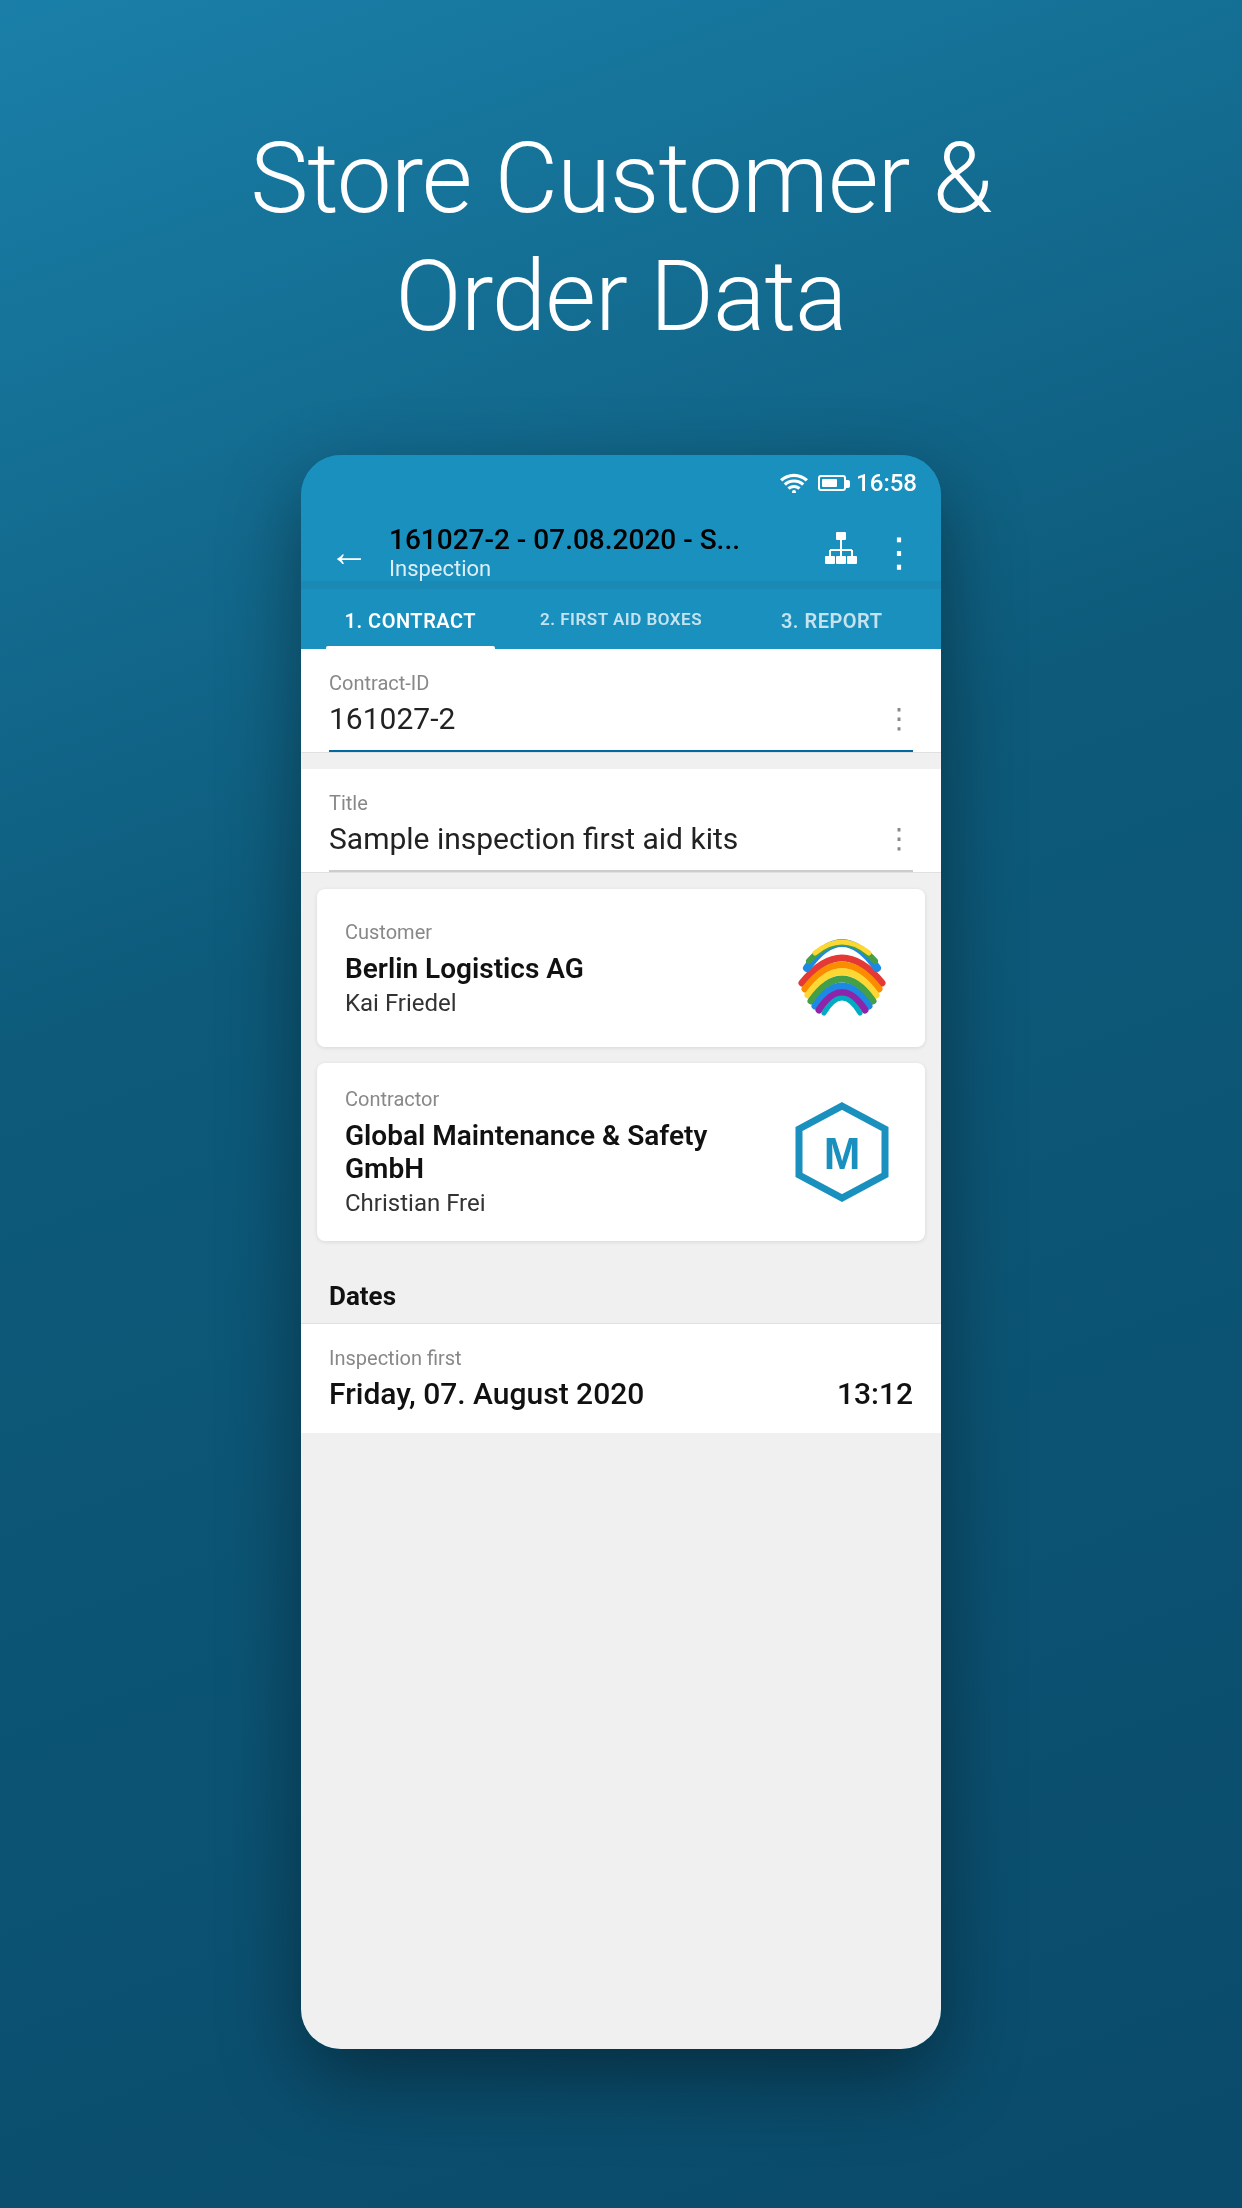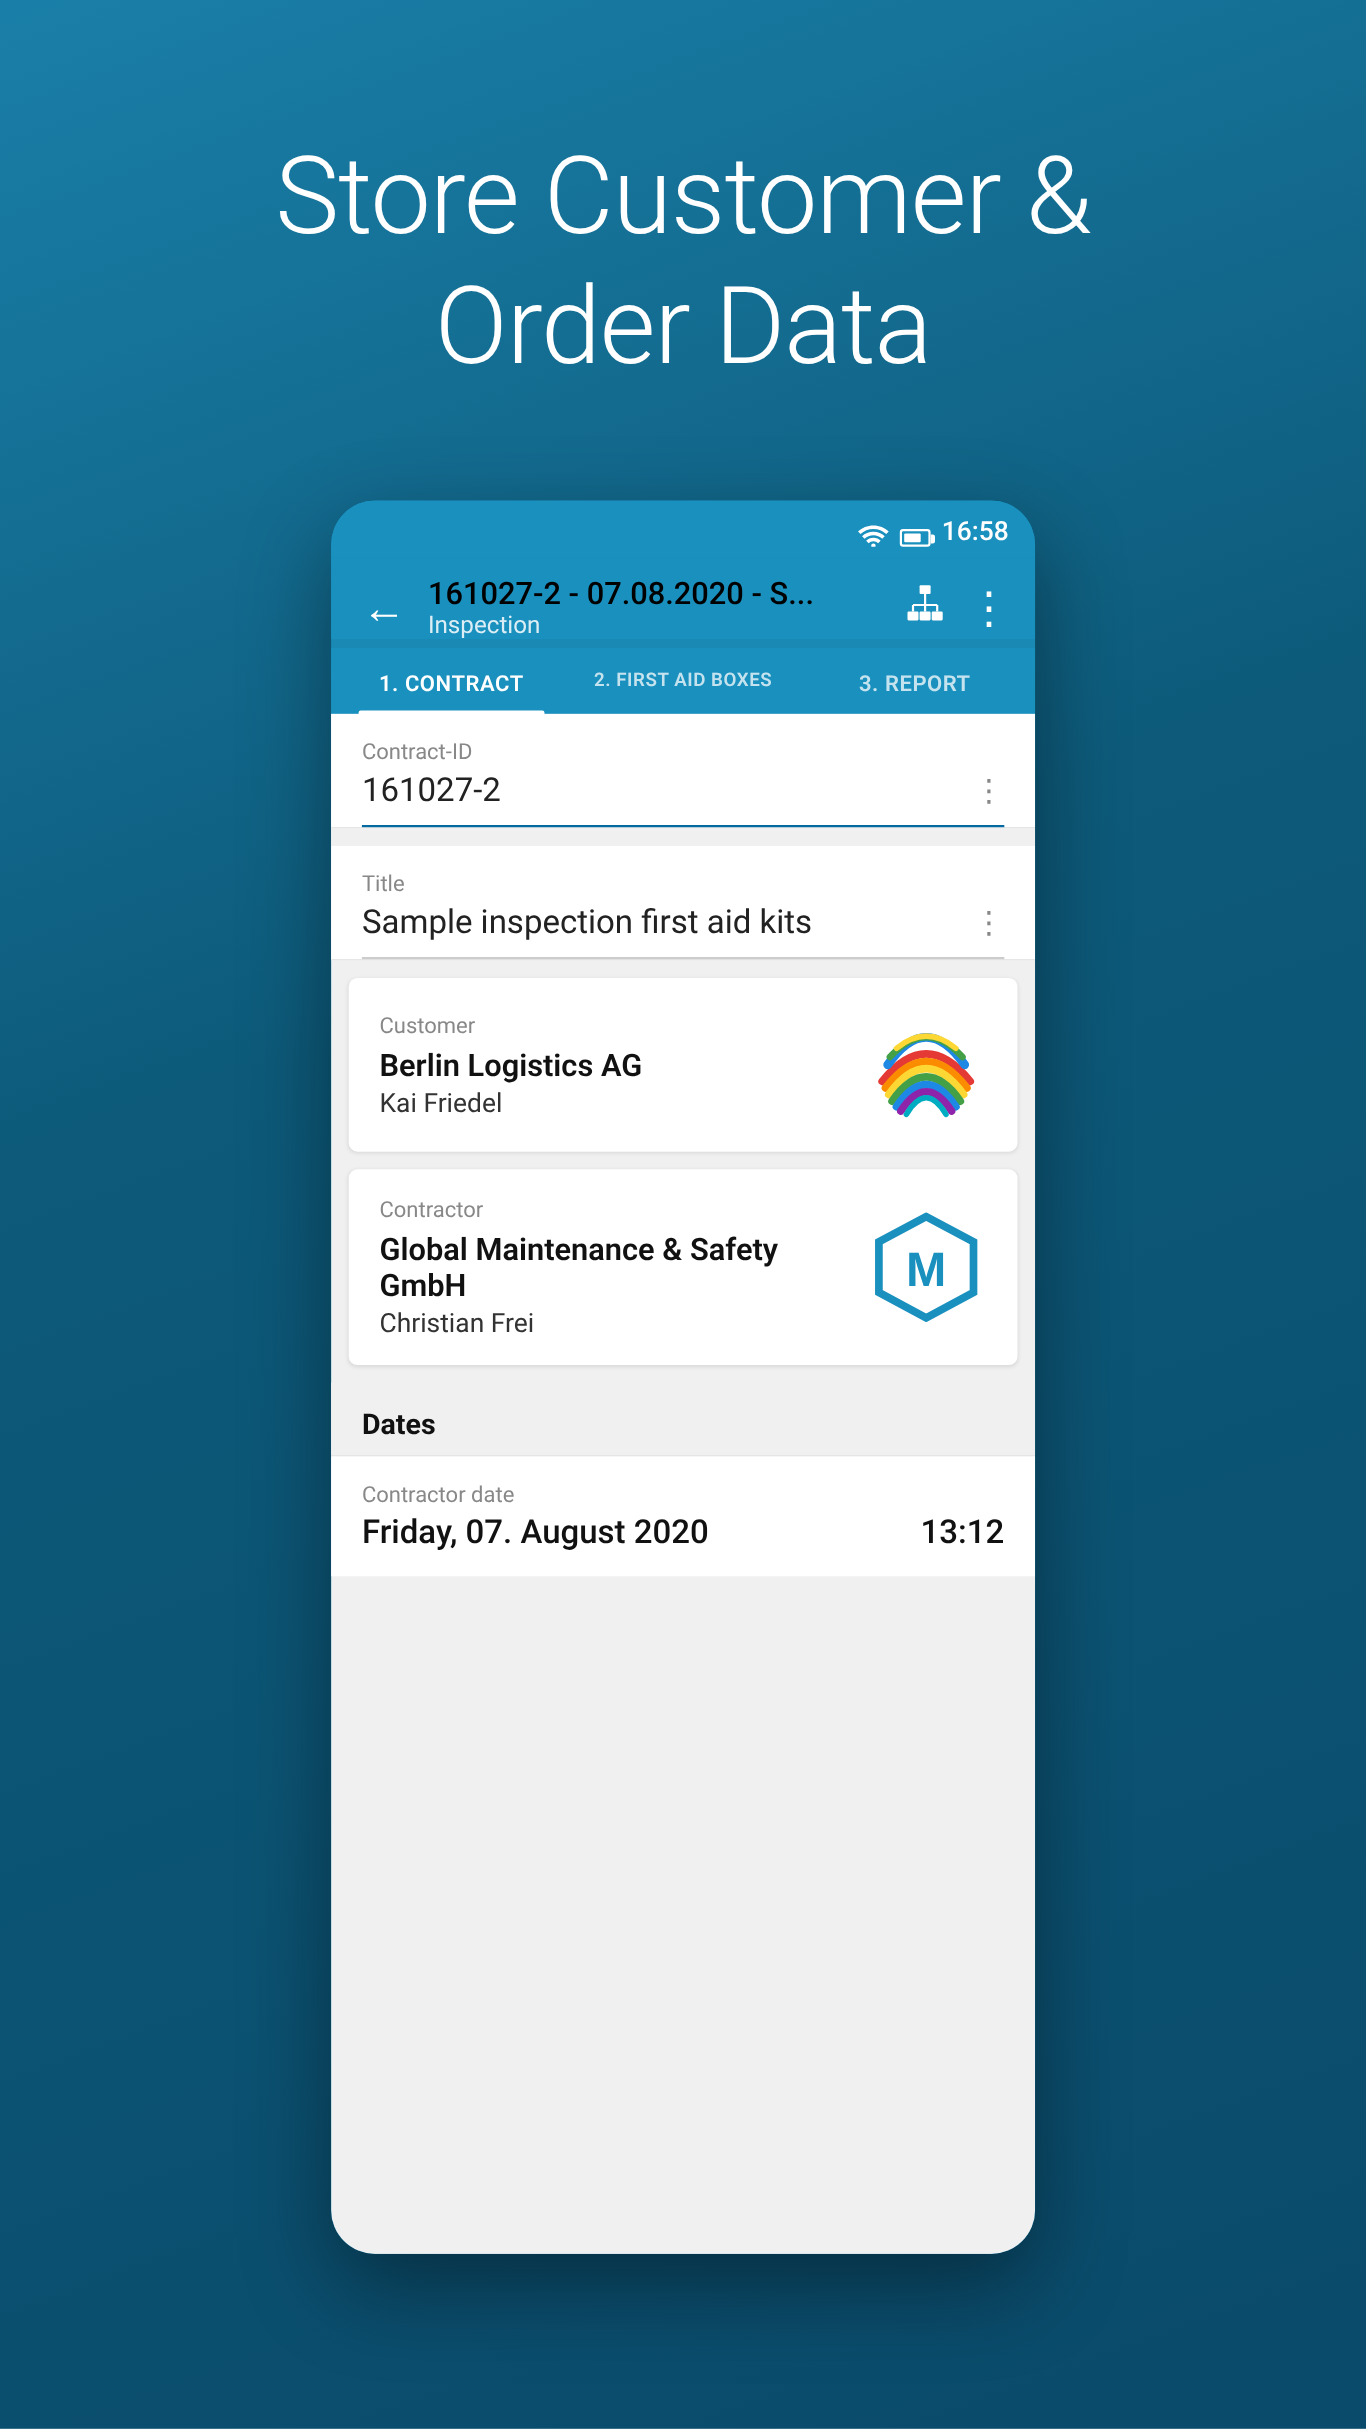--- a/index.html
+++ b/index.html
@@ -40,21 +40,21 @@
       background: #1a90be;
       display: flex;
       justify-content: flex-end;
       align-items: center;
       padding: 14px 24px 10px;
       gap: 14px;
     }
 
     .status-bar-icons {
       display: flex;
-      align-items: flex-end;
+      align-items: center;
       gap: 10px;
     }
 
     .battery-icon {
       width: 28px;
       height: 16px;
       border: 2px solid white;
       border-radius: 3px;
       position: relative;
       display: inline-block;
@@ -443,21 +443,21 @@
         </svg>
       </div>
     </div>
 
     <div class="section-header">
       <div class="section-title">Dates</div>
     </div>
     <div class="dates-divider"></div>
 
     <div class="form-field-plain">
-      <div class="field-label-plain">Contractor date</div>
+      <div class="field-label-plain">Inspection first</div>
       <div class="field-row-spread">
         <span class="field-value-large">Friday, 07. August 2020</span>
         <span class="field-value-time">13:12</span>
       </div>
     </div>
 
   </div>
 </div>
 
 </body></html>

